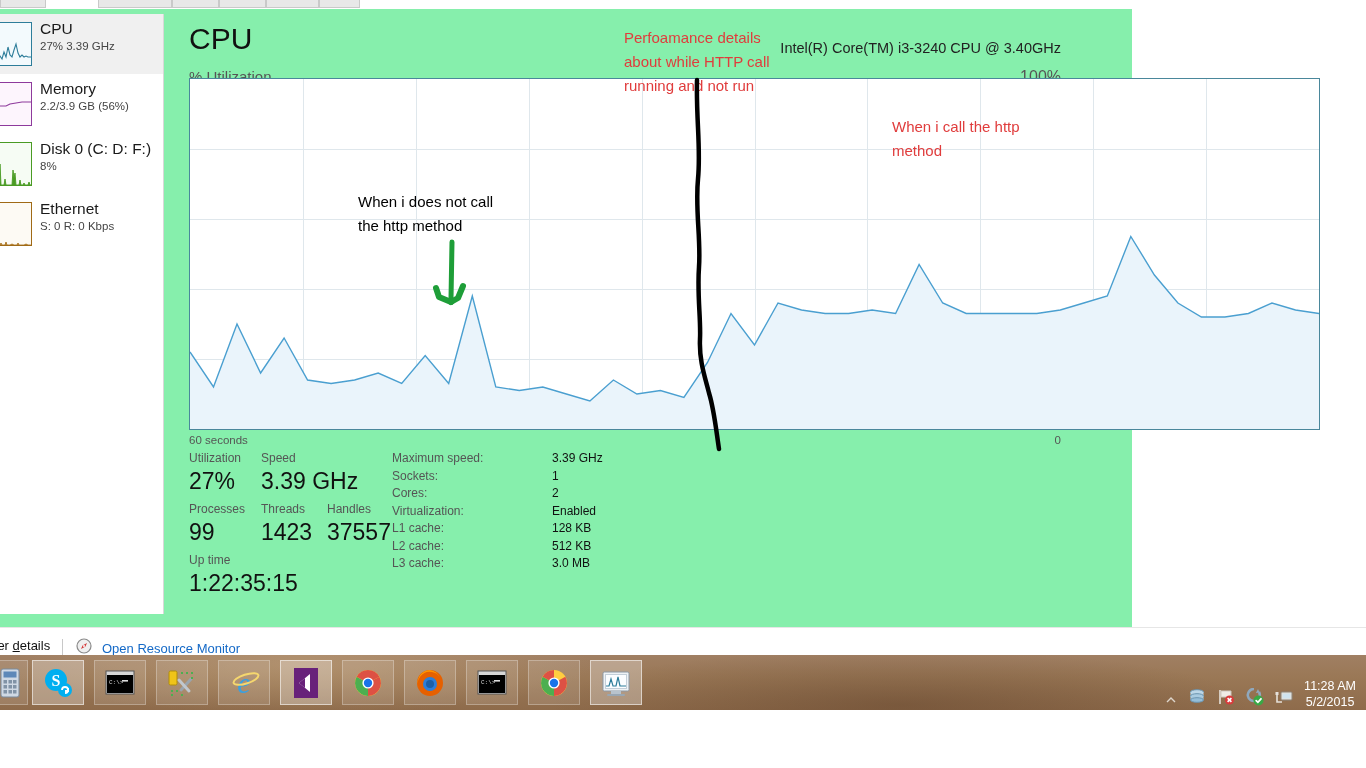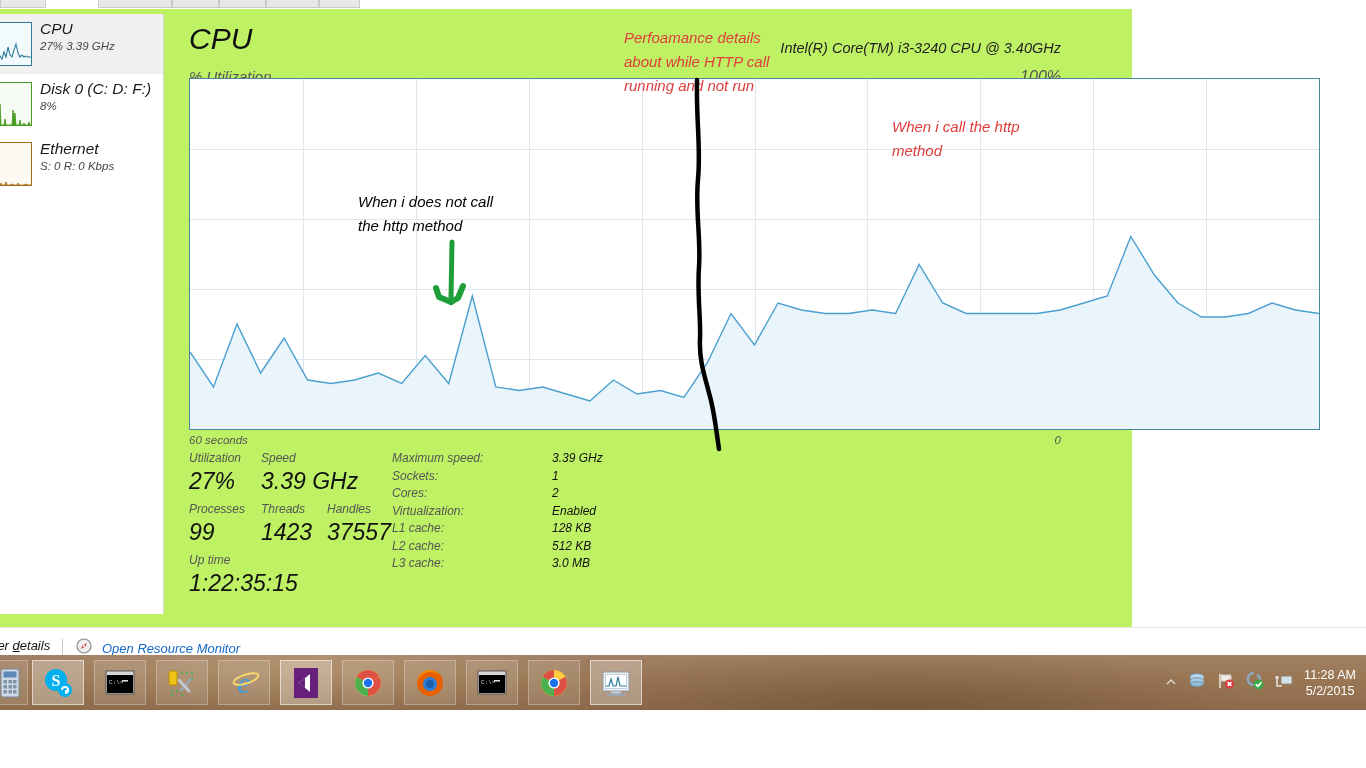--- a/index.html
+++ b/index.html
@@ -19,22 +19,21 @@
   }
   #tabstrip .tabseg {
     position: absolute; top: 0; height: 8px;
     background: #e8e8e8; border: 1px solid #c9c9c9; border-top: none;
   }
 
   
   #tm-window {
     position: absolute; left: 0; top: 9px;
     width: 1132px; height: 646px;
-    background: #bef264;
-    font-style: italic;
+    background: #86efac;
   }
 
   
   #sidebar {
     position: absolute; left: 0; top: 5px; width: 164px; height: 600px;
     border-right: 1px solid #d8d8d8;
     background: #ffffff;
   }
   .res-item {
     position: relative;
@@ -163,21 +162,21 @@
     border: 1px solid rgba(255,255,255,.28);
     background: rgba(255,255,255,.12);
     display: flex; align-items: center; justify-content: center;
   }
   .tb-btn.active { background: rgba(255,255,255,.30); border-color: rgba(255,255,255,.55); }
   .tb-btn.narrow { width: 36px; left: 0; border-left: none; }
   .tb-ico { width: 34px; height: 34px; display: block; }
 
   #tray {
     position: absolute; right: 0; top: 0; height: 55px;
-    display: flex; align-items: center; gap: 11px;
+    display: flex; align-items: flex-end; gap: 11px;
     padding-right: 10px;
   }
   #clock { color: #fff; font-size: 12.5px; line-height: 16px; text-align: center; }
 
   #desktop-bottom {
     position: absolute; left: 0; top: 710px; width: 1366px; height: 58px;
     background: #ffffff;
   }
 </style>
 </head>
@@ -202,20 +201,32 @@
           <rect x="0.5" y="0.5" width="35" height="43" fill="#f3fafd" stroke="#2d7d9a" stroke-width="1"></rect>
           <polyline points="1,36 4,34 6,37 8,30 10,35 12,25 14,33 16,35 18,28 20,22 22,31 24,35 26,33 28,35 30,34 32,35 35,35" fill="none" stroke="#2d7d9a" stroke-width="1.1"></polyline>
         </svg>
       </div>
       <div class="res-text">
         <div class="res-title">CPU</div>
         <div class="res-sub">27%  3.39 GHz</div>
       </div>
     </div>
 
+    <div class="res-item">
+      <div class="res-thumb">
+        <svg width="36" height="44" viewBox="0 0 36 44">
+          <rect x="0.5" y="0.5" width="35" height="43" fill="#fdf5fd" stroke="#8e3a9c" stroke-width="1"></rect>
+          <polyline points="1,24 10,24 14,22 20,21 26,20 35,20" fill="none" stroke="#8e3a9c" stroke-width="1.1"></polyline>
+        </svg>
+      </div>
+      <div class="res-text">
+        <div class="res-title">Memory</div>
+        <div class="res-sub">2.2/3.9 GB (56%)</div>
+      </div>
+    </div>
 
     <div class="res-item">
       <div class="res-thumb">
         <svg width="36" height="44" viewBox="0 0 36 44">
           <rect x="0.5" y="0.5" width="35" height="43" fill="#f6fcf4" stroke="#4a9b24" stroke-width="1"></rect>
           <polyline points="1,43 3,43 4,22 5,43 8,43 9,37 10,43 14,43 16,43 17,28 18,36 19,31 20,43 23,43 24,38 25,43 27,43 28,41 29,43 32,43 33,40 34,43 35,43" fill="#4a9b24" stroke="#4a9b24" stroke-width="0.9"></polyline>
         </svg>
       </div>
       <div class="res-text">
         <div class="res-title">Disk 0 (C: D: F:)</div>

